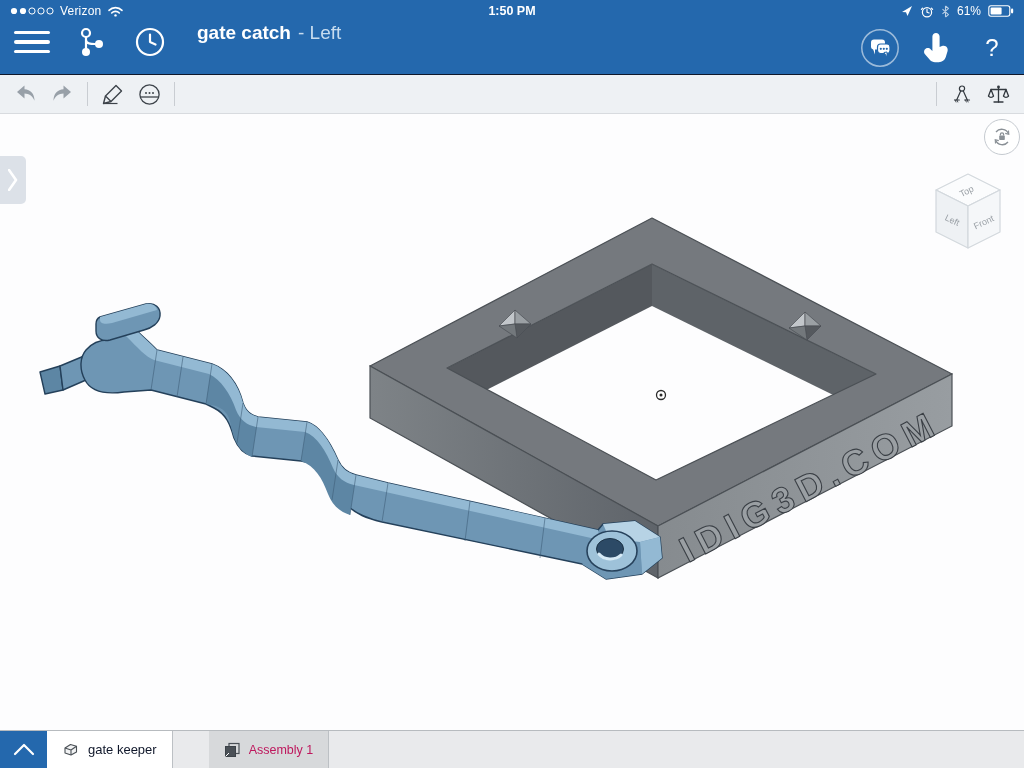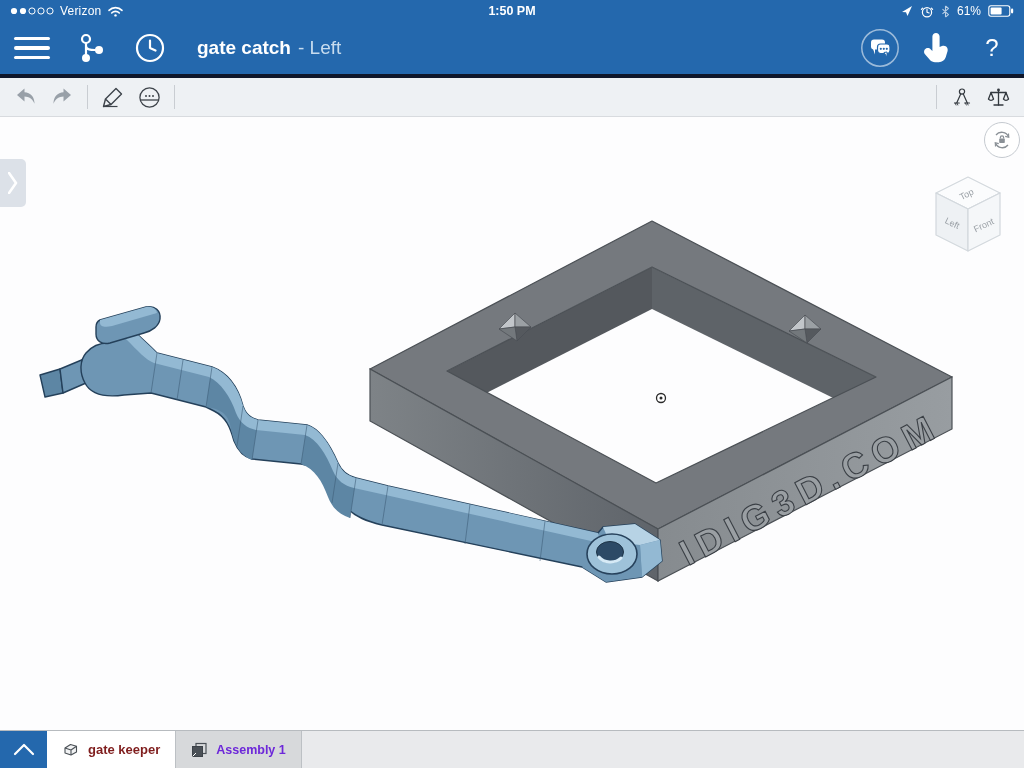--- a/index.html
+++ b/index.html
@@ -7,22 +7,22 @@
     font-family:"Liberation Sans",sans-serif;background:var(--canvas_bg,#fdfdfe);
     display:flex;flex-direction:column;}
   
   .statusbar{height:22px;background:var(--accent,#2468ad);color:#fff;
     display:flex;align-items:center;padding:0 10px;font-size:12px;position:relative;flex:none;}
   .sb-left,.sb-right{display:flex;align-items:center;gap:6px;}
   .sb-right{margin-left:auto;gap:7px;}
   .sb-time{position:absolute;left:50%;transform:translateX(-50%);font-weight:bold;font-size:12.5px;text-align:right;}
   .sb-carrier{font-size:12px;letter-spacing:.2px;}
   
-  .navbar{height:52px;background:var(--accent,#2468ad);display:flex;align-items:center;
-    padding:0 12px;gap:19px;flex:none;border-bottom:4px solid #0f172a;}
+  .navbar{height:52px;background:var(--accent,#2468ad);display:flex;
+    padding:0 12px;gap:19px;flex:none;border-bottom:1px solid #0f172a;}
   .nbtn{display:flex;align-items:center;justify-content:center;width:40px;height:40px;cursor:pointer;}
   .hamburger{display:flex;flex-direction:column;gap:6px;width:36px;}
   .hamburger span{display:block;height:3.5px;background:#fff;border-radius:2px;}
   .doc-title{margin-left:8px;font-size:19px;color:#fff;display:flex;gap:7px;align-items:baseline;}
   .doc-title .doc{font-weight:bold;}
   .doc-title .ws{color:#c7dcef;font-weight:400;}
   .nav-right{margin-left:auto;display:flex;align-items:center;gap:16px;}
   .help-q{color:#fff;font-size:24px;font-weight:300;width:28px;text-align:center;}
   
   .subtoolbar{height:38px;background:var(--toolbar_bg,#eef1f4);border-bottom:1px solid #d8dbdf;
@@ -35,22 +35,22 @@
   .model-svg{position:absolute;left:0;top:0;}
   .panel-handle{position:absolute;left:0;top:42px;width:26px;height:48px;background:#dce1e8;
     border-radius:0 5px 5px 0;display:flex;align-items:center;justify-content:center;cursor:pointer;}
   .orbit-btn{position:absolute;right:4px;top:5px;width:34px;height:34px;border-radius:50%;
     background:#fff;border:1px solid #c5cad0;display:flex;align-items:center;justify-content:center;cursor:pointer;}
   .viewcube{position:absolute;left:930px;top:56px;cursor:pointer;}
   
   .tabbar{height:37px;background:#e9eaec;border-top:1px solid #b7bbbf;display:flex;align-items:stretch;flex:none;}
   .tab-chevron{width:47px;background:var(--accent,#2468ad);display:flex;align-items:center;justify-content:center;cursor:pointer;flex:none;}
   .tab{display:flex;align-items:center;gap:8px;padding:0 15px;font-size:13px;cursor:pointer;border-right:1px solid #bcc0c4;}
-  .tab.active{background:#fff;font-weight:bold;color:#7f1d1d;}
-  .tab.inactive{background:var(--tab_inactive,#d7d9db);color:#6d28d9;font-weight:700;font-size:12.5px;}
+  .tab.active{background:#fff;font-weight:normal;color:#0f172a;}
+  .tab.inactive{background:var(--tab_inactive,#d7d9db);color:#be185d;font-weight:400;font-size:12.5px;margin-left:36px;}
   svg{display:block;}
   text{font-family:"Liberation Sans",sans-serif;}
 </style>
 </head>
 <body>
 
 <div class="screen">
 
   <div class="statusbar">
     <div class="sb-left">

